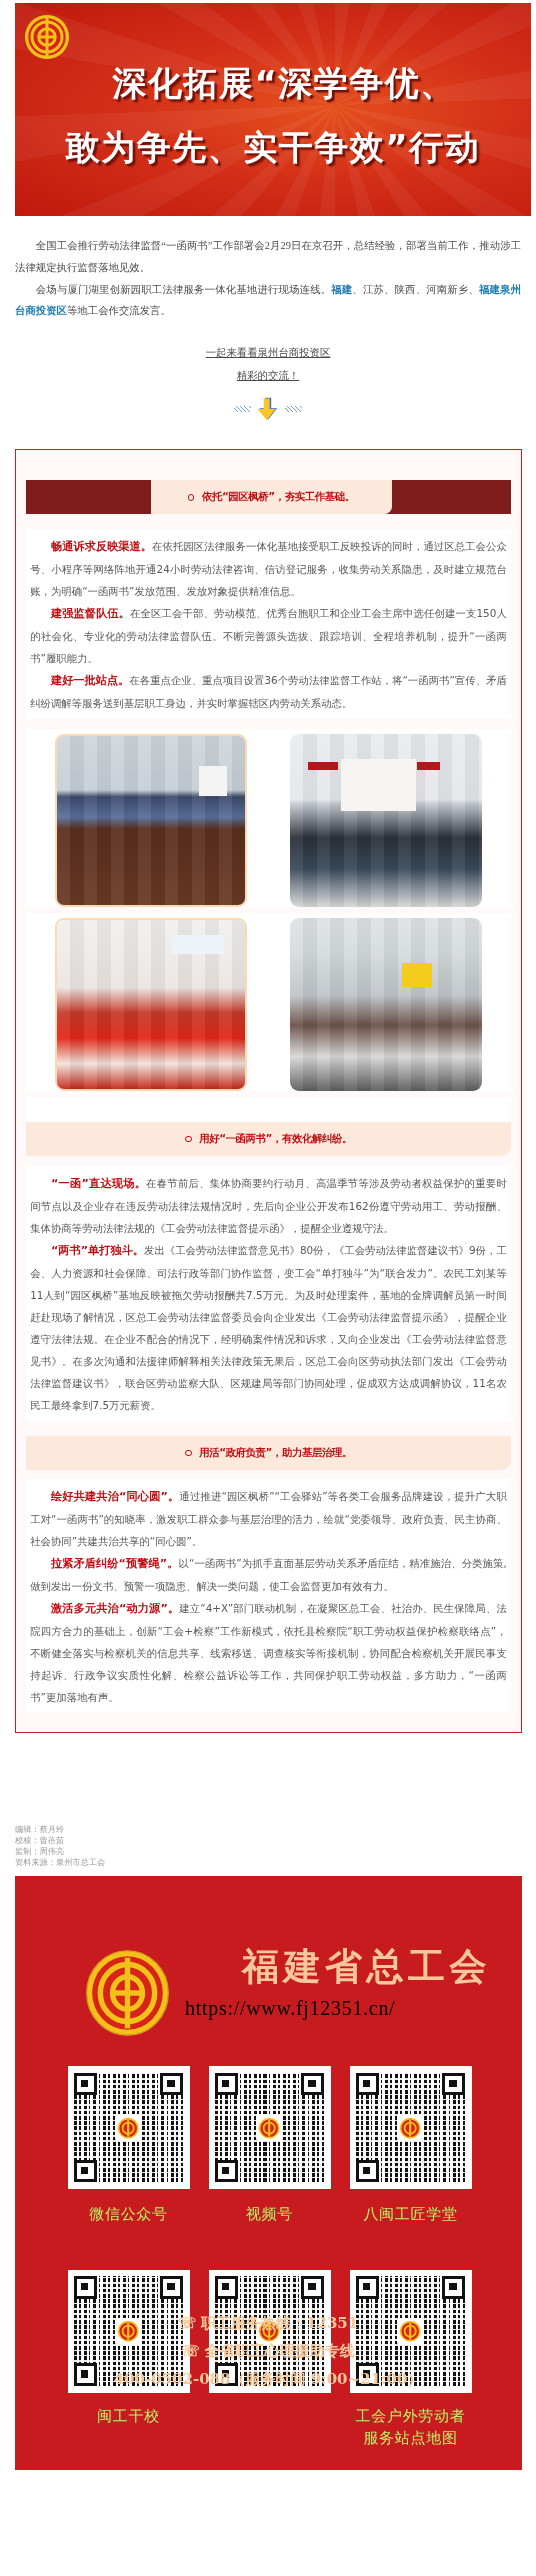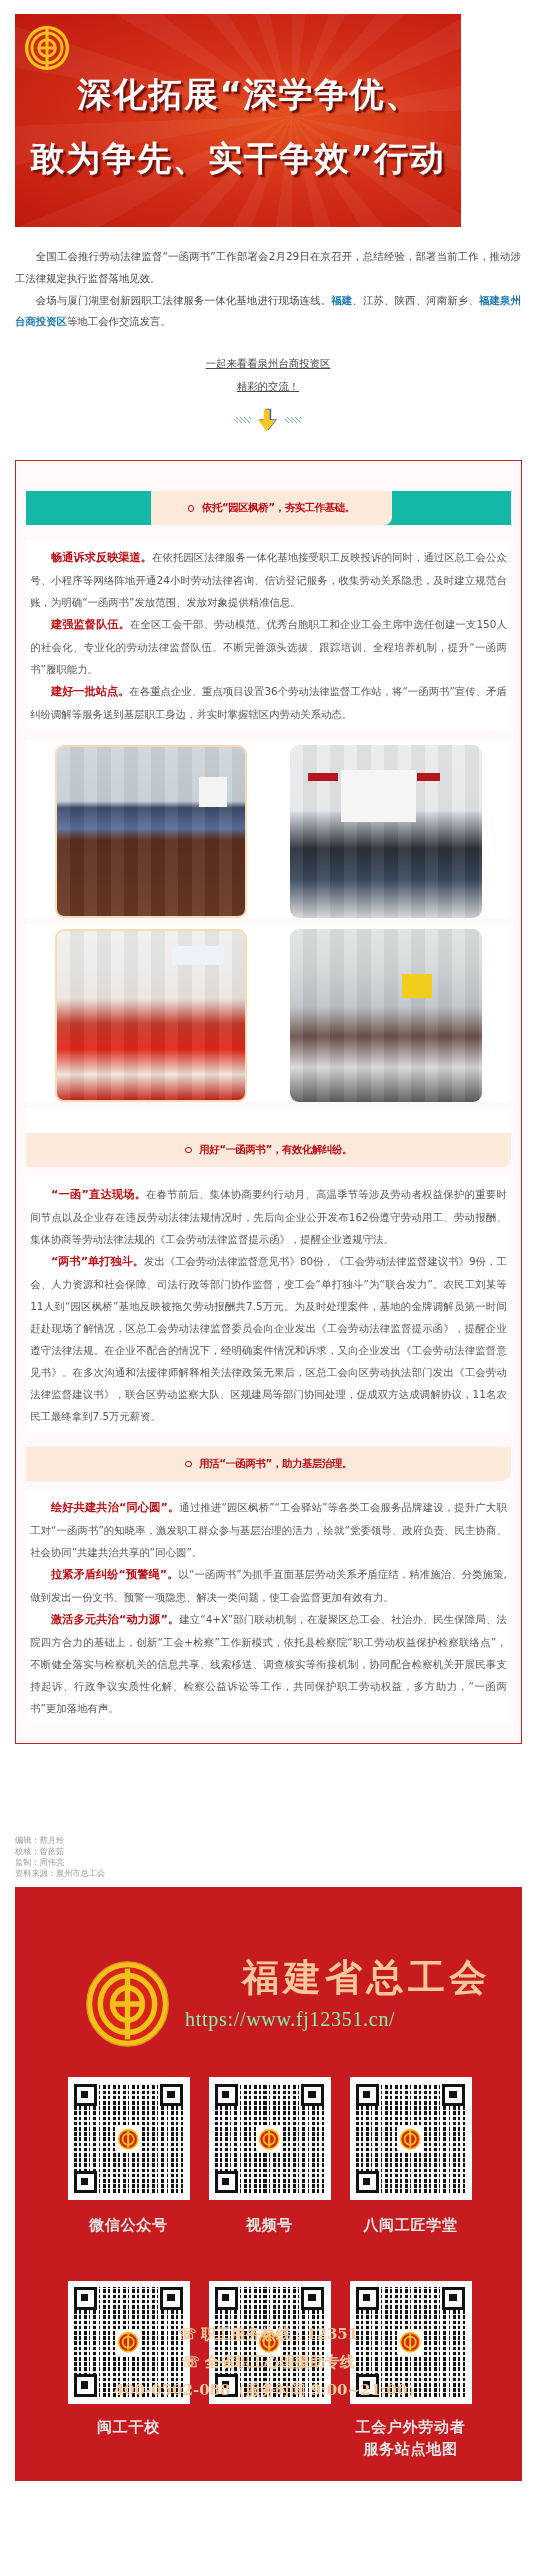--- a/index.html
+++ b/index.html
@@ -1,51 +1,51 @@
 <!DOCTYPE html>
 <html style="font-size:12px"><head>
 <meta charset="utf-8">
 <style>
   * { box-sizing: border-box; margin: 0; padding: 0; }
   html, body { background: #ffffff; }
   body { width: 536px; font-family: "DejaVu Sans", "Liberation Sans", sans-serif; color: #585858; }
 
   
   .banner {
-    position: relative; margin: 14px 15px 0 15px; width: 446px; height: 213px;
+    position: relative; margin: 3px 15px 0 15px; width: 516px; height: 213px;
     background: radial-gradient(ellipse at 60% 50%, #e4501e 0%, #d43018 45%, #c0180e 100%);
     overflow: hidden;
   }
   .banner .rays {
     position: absolute; inset: 0;
     background: repeating-conic-gradient(from 0deg at 62% 48%, rgba(255,255,255,0.05) 0deg 8deg, rgba(0,0,0,0) 8deg 20deg);
   }
   .badge-logo { position: absolute; left: 7.5px; top: 10.4px; width: 48px; height: 48px; }
   .banner-line {
     position: absolute; left: 0; right: 0; text-align: center; color: #ffffff;
     font-family: "DejaVu Sans", sans-serif; font-weight: bold; font-size: 34px; letter-spacing: 1.5px;
     text-shadow: 2.2px 2.2px 0 #7a1008, 3px 3px 1.5px rgba(0,0,0,0.35);
   }
   .banner-line.l1 { top: 58px; padding-left: 22.4px; }
   .banner-line.l2 { top: 122px; }
 
   
   .intro { padding: 19.4px 15px 0 15px; font-size: 10.4px; line-height: 21.6px; color: #4a4a4a; }
-  .intro p { text-indent: 2em; text-align: justify; }
+  .intro p { text-indent: 2em; text-align: justify; font-family: Liberation Serif, serif; }
   .hl-blue { color: #1b7ab0; font-weight: bold; }
   .center-lines { text-align: center; font-size: 10.4px; line-height: 23px; color: #4a4a4a; margin-top: 19.4px; text-decoration: underline; }
   .arrow-wrap { display: flex; justify-content: center; align-items: center; gap: 6px; margin-top: 9px; height: 25px; }
   .hatch { width: 16.4px; height: 6px; background: repeating-linear-gradient(45deg, transparent 0 2.2px, #6d9ee8 2.2px 3px); }
 
   
   .card {
     margin: 28px 15px 0 15px; width: 507px; border: 0.7px solid #c71e22; background: #fffaf9;
     padding: 30px 9.7px 19.4px 9.7px;
   }
-  .sec-head-wrap { background: #14b8a6; height: 34px; position: relative; }
+  .sec-head-wrap { background: #7f1d1d; height: 34px; position: relative; }
   .sec-head {
     position: absolute; left: 125px; top: 0; width: 241px; height: 34px; background: #fde8dc;
     border-bottom-right-radius: 7.5px; display: flex; align-items: center; justify-content: center;
     color: #c00d12; font-weight: bold; font-size: 10.4px; letter-spacing: -0.4px;
   }
   .sec-head.wide { left: 0; width: 100%; border-bottom-right-radius: 9px; }
   .sec-head .circ { display: inline-block; width: 6.7px; height: 6.7px; border: 1px solid #c00d12; border-radius: 50%; margin-right: 7.5px; }
   .panel { background: #ffffff; margin-top: 15px; padding: 6px 4.5px 4.5px 4.5px; font-size: 10.4px; line-height: 22px; color: #585858; }
   .panel p { text-indent: 2em; text-align: justify; }
   .lead { color: #c00d12; font-weight: bold; font-size: 11.2px; }
@@ -71,34 +71,34 @@
 
   .sec-gap { background: #ffffff; height: 25px; margin-top: 6px; }
 
   
   .credits { margin: 91px 0 0 15px; font-size: 8.2px; line-height: 11.2px; color: #9a9a9a; }
 
   
   .footer { margin: 7.5px 15px 0 15px; width: 507px; height: 594px; background: #c71b20; position: relative; color: #f5c899; }
   .f-logo { position: absolute; left: 69px; top: 73px; width: 87px; height: 88px; }
   .f-title { position: absolute; left: 179px; top: 66px; font-family: Liberation Serif, serif; font-weight: bold; font-size: 37px; letter-spacing: 4.5px; color: #f6c79b; margin-left: 48px; }
-  .f-url { position: absolute; left: 170px; top: 121px; font-family: "Liberation Serif", "DejaVu Serif", serif; font-size: 20px; letter-spacing: 0.7px; color: #86efac; }
+  .f-url { position: absolute; left: 170px; top: 121px; font-family: "Liberation Serif", "DejaVu Serif", serif; font-size: 20px; letter-spacing: 0.7px; color: #000000; }
   .qr-grid { position: absolute; left: 52px; top: 190px; width: 403px; display: grid; grid-template-columns: repeat(3, 123px); column-gap: 18px; row-gap: 0; }
   .qr-cell { display: flex; flex-direction: column; align-items: center; }
   .qr { width: 122px; height: 123px; background: #ffffff; position: relative; padding: 6.7px; }
   .qr .code { width: 100%; height: 100%; position: relative;
     background:
       repeating-linear-gradient(0deg, rgba(255,255,255,0) 0 3.7px, rgba(255,255,255,0.9) 3.7px 5.2px),
       repeating-linear-gradient(90deg, #111 0 3px, #fff 3px 5.2px, #111 5.2px 6.7px, #fff 6.7px 9.7px);
   }
   .qr .finder { position: absolute; width: 22.4px; height: 22.4px; border: 3.7px solid #111; background: #fff; }
   .qr .finder::after { content: ""; position: absolute; left: 3.7px; top: 3.7px; width: 7.5px; height: 7.5px; background: #111; }
   .qr .tl { left: 0; top: 0; } .qr .tr { right: 0; top: 0; } .qr .bl { left: 0; bottom: 0; }
   .qr .mid { position: absolute; left: 50%; top: 50%; width: 27px; height: 27px; margin: -13.4px 0 0 -13.4px; background: #fff; border-radius: 3px; display: flex; align-items: center; justify-content: center; }
-  .qr-label { margin-top: 13.4px; height: 67px; text-align: center; font-weight: bold; font-size: 15px; line-height: 22.4px; color: #e5e5e5; letter-spacing: 0.7px; }
+  .qr-label { margin-top: 13.4px; height: 67px; text-align: center; font-weight: normal; font-size: 15px; line-height: 22.4px; color: #bef264; letter-spacing: 0.7px; }
   .qr-cell.row2 .qr-label { margin-top: 12px; }
   .hotline { position: absolute; left: 0; right: 1px; top: 433px; text-align: center; font-family: "DejaVu Serif", "Liberation Serif", serif; font-weight: bold; color: #f6c79b; font-size: 15px; line-height: 28px; }
   .phone-icon { display: inline-block; font-size: 15px; margin-right: 4.5px; }
 </style>
 </head>
 <body>
 
 <div class="banner">
   <div class="rays"></div>
   <svg class="badge-logo" viewBox="0 0 64 64">
@@ -183,21 +183,21 @@
     </div>
   </div>
   <div class="panel" style="margin-top:10.4px;">
     <p><span class="lead">“一函”直达现场。</span><span>在春节前后、集体协商要约行动月、高温季节等涉及劳动者权益保护的重要时间节点以及企业存在违反劳动法律法规情况时，先后向企业公开发布162份遵守劳动用工、劳动报酬、集体协商等劳动法律法规的《工会劳动法律监督提示函》，提醒企业遵规守法。</span></p>
     <p><span class="lead">“两书”单打独斗。</span><span>发出《工会劳动法律监督意见书》80份，《工会劳动法律监督建议书》9份，工会、人力资源和社会保障、司法行政等部门协作监督，变工会“单打独斗”为“联合发力”。农民工刘某等11人到“园区枫桥”基地反映被拖欠劳动报酬共7.5万元。为及时处理案件，基地的金牌调解员第一时间赶赴现场了解情况，区总工会劳动法律监督委员会向企业发出《工会劳动法律监督提示函》，提醒企业遵守法律法规。在企业不配合的情况下，经明确案件情况和诉求，又向企业发出《工会劳动法律监督意见书》。在多次沟通和法援律师解释相关法律政策无果后，区总工会向区劳动执法部门发出《工会劳动法律监督建议书》，联合区劳动监察大队、区规建局等部门协同处理，促成双方达成调解协议，11名农民工最终拿到7.5万元薪资。</span></p>
   </div>
 
   <div class="sec-head-wrap" style="background:transparent;margin-top:15px;">
     <div class="sec-head wide">
       <span class="circ"></span>
-      <span>用活“一函两书”，助力基层治理。</span>
+      <span>用活“政府负责”，助力基层治理。</span>
     </div>
   </div>
   <div class="panel" style="margin-top:9px;">
     <p><span class="lead">绘好共建共治“同心圆”。</span><span>通过推进“园区枫桥”“工会驿站”等各类工会服务品牌建设，提升广大职工对“一函两书”的知晓率，激发职工群众参与基层治理的活力，绘就“党委领导、政府负责、民主协商、社会协同”共建共治共享的“同心圆”。</span></p>
     <p><span class="lead">拉紧矛盾纠纷“预警绳”。</span><span>以“一函两书”为抓手直面基层劳动关系矛盾症结，精准施治、分类施策,做到发出一份文书、预警一项隐患、解决一类问题，使工会监督更加有效有力。</span></p>
     <p><span class="lead">激活多元共治“动力源”。</span><span>建立“4+X”部门联动机制，在凝聚区总工会、社治办、民生保障局、法院四方合力的基础上，创新“工会+检察”工作新模式，依托县检察院“职工劳动权益保护检察联络点”，不断健全落实与检察机关的信息共享、线索移送、调查核实等衔接机制，协同配合检察机关开展民事支持起诉、行政争议实质性化解、检察公益诉讼等工作，共同保护职工劳动权益，多方助力，“一函两书”更加落地有声。</span></p>
   </div>
 </div>
 
 <div class="credits">

